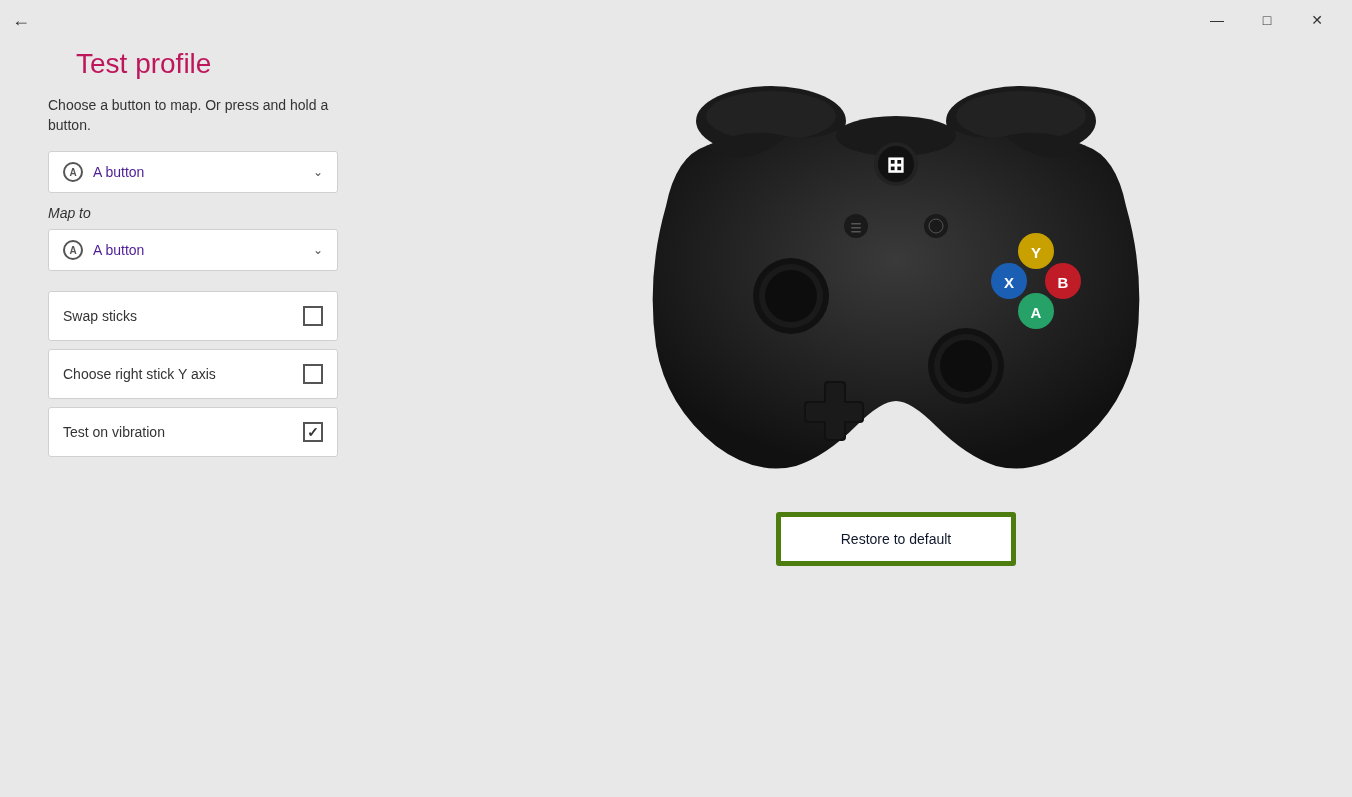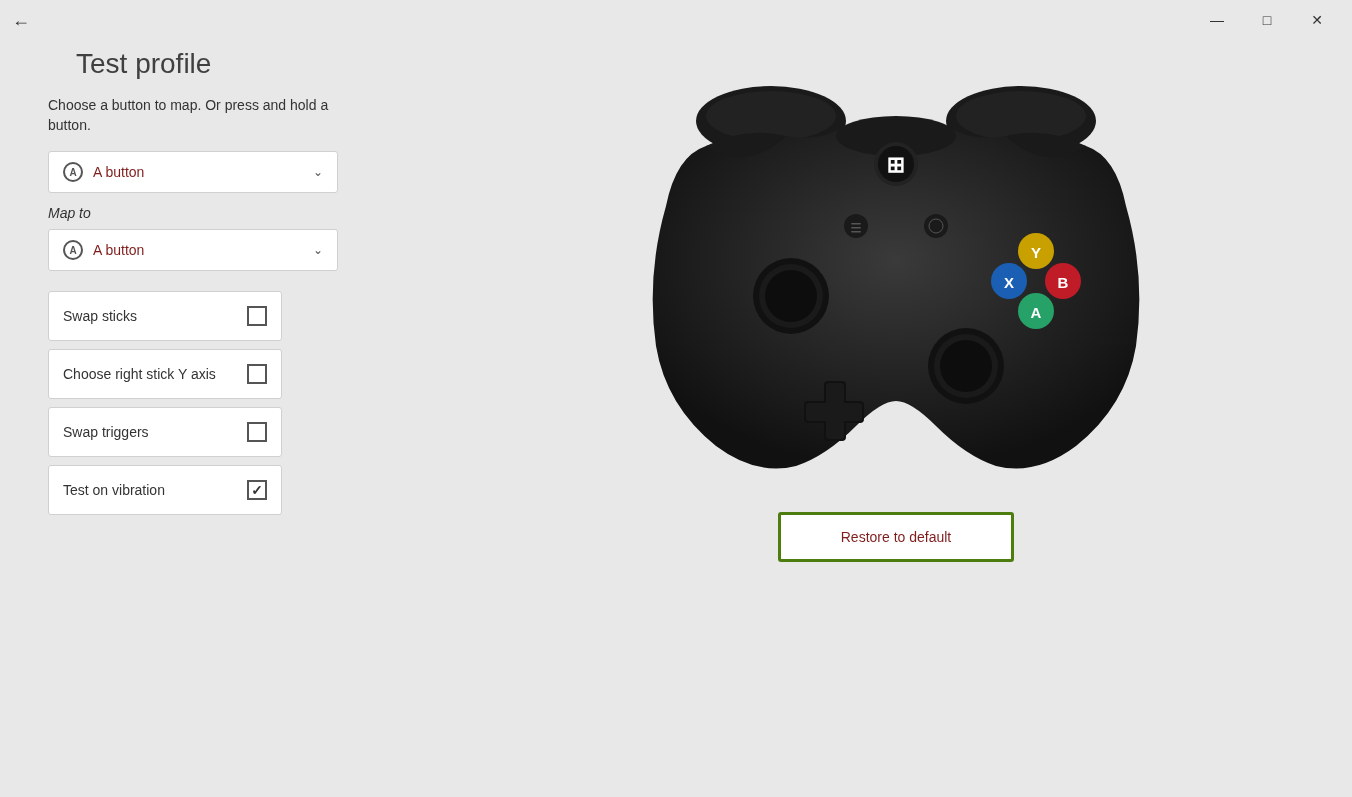--- a/index.html
+++ b/index.html
@@ -54,21 +54,21 @@
       color: #333;
       display: flex;
       align-items: center;
       justify-content: center;
     }
 
     
     .page-title {
       font-size: 28px;
       font-weight: 300;
-      color: #404040;
+      color: #be185d;
       padding: 8px 76px 16px;
     }
 
     
     .main-content {
       display: flex;
       padding: 0 48px;
       gap: 40px;
     }
 
@@ -124,21 +124,21 @@
       align-items: center;
       justify-content: center;
       font-size: 10px;
       font-weight: bold;
       color: #555;
       flex-shrink: 0;
     }
 
     .dropdown-label {
       font-size: 14px;
-      color: #7f1d1d;
+      color: #4c1d95;
     }
 
     .dropdown-chevron {
       font-size: 12px;
       color: #555;
     }
 
     .map-to-label {
       font-size: 14px;
       color: #333;
@@ -151,21 +151,21 @@
       margin-top: 20px;
     }
 
     .checkbox-row {
       display: flex;
       align-items: center;
       background: white;
       border: 1px solid #d0d0d0;
       border-radius: 3px;
       padding: 14px 14px;
-      width: 234px;
+      width: 290px;
       margin-bottom: 8px;
       justify-content: space-between;
       cursor: pointer;
     }
 
     .checkbox-row-label {
       font-size: 14px;
       color: #333;
     }
 
@@ -199,26 +199,26 @@
 
     
     .controller-svg {
       width: 100%;
       height: 100%;
     }
 
     
     .restore-btn {
       background: white;
-      border: 3px solid #4d7c0f;
+      border: 5px solid #4d7c0f;
       border-radius: 3px;
       padding: 14px 60px;
       font-size: 14px;
       cursor: pointer;
-      color: #7f1d1d;
+      color: #0f172a;
       margin-top: 16px;
     }
 
     .right-content {
       display: flex;
       flex-direction: column;
       align-items: center;
       margin-top: -20px;
     }
   </style>
@@ -276,24 +276,20 @@
         <span class="checkbox-row-label">Swap sticks</span>
         <div class="checkbox-box"></div>
       </div>
 
       <div class="checkbox-row">
         <span class="checkbox-row-label">Choose right stick Y axis</span>
         <div class="checkbox-box"></div>
       </div>
 
 
-      <div class="checkbox-row">
-        <span class="checkbox-row-label">Swap triggers</span>
-        <div class="checkbox-box"></div>
-      </div>
 
       <div class="checkbox-row">
         <span class="checkbox-row-label">Test on vibration</span>
         <div class="checkbox-box checked">
           <span class="checkbox-check">✓</span>
         </div>
       </div>
     </div>
 
   </div>

